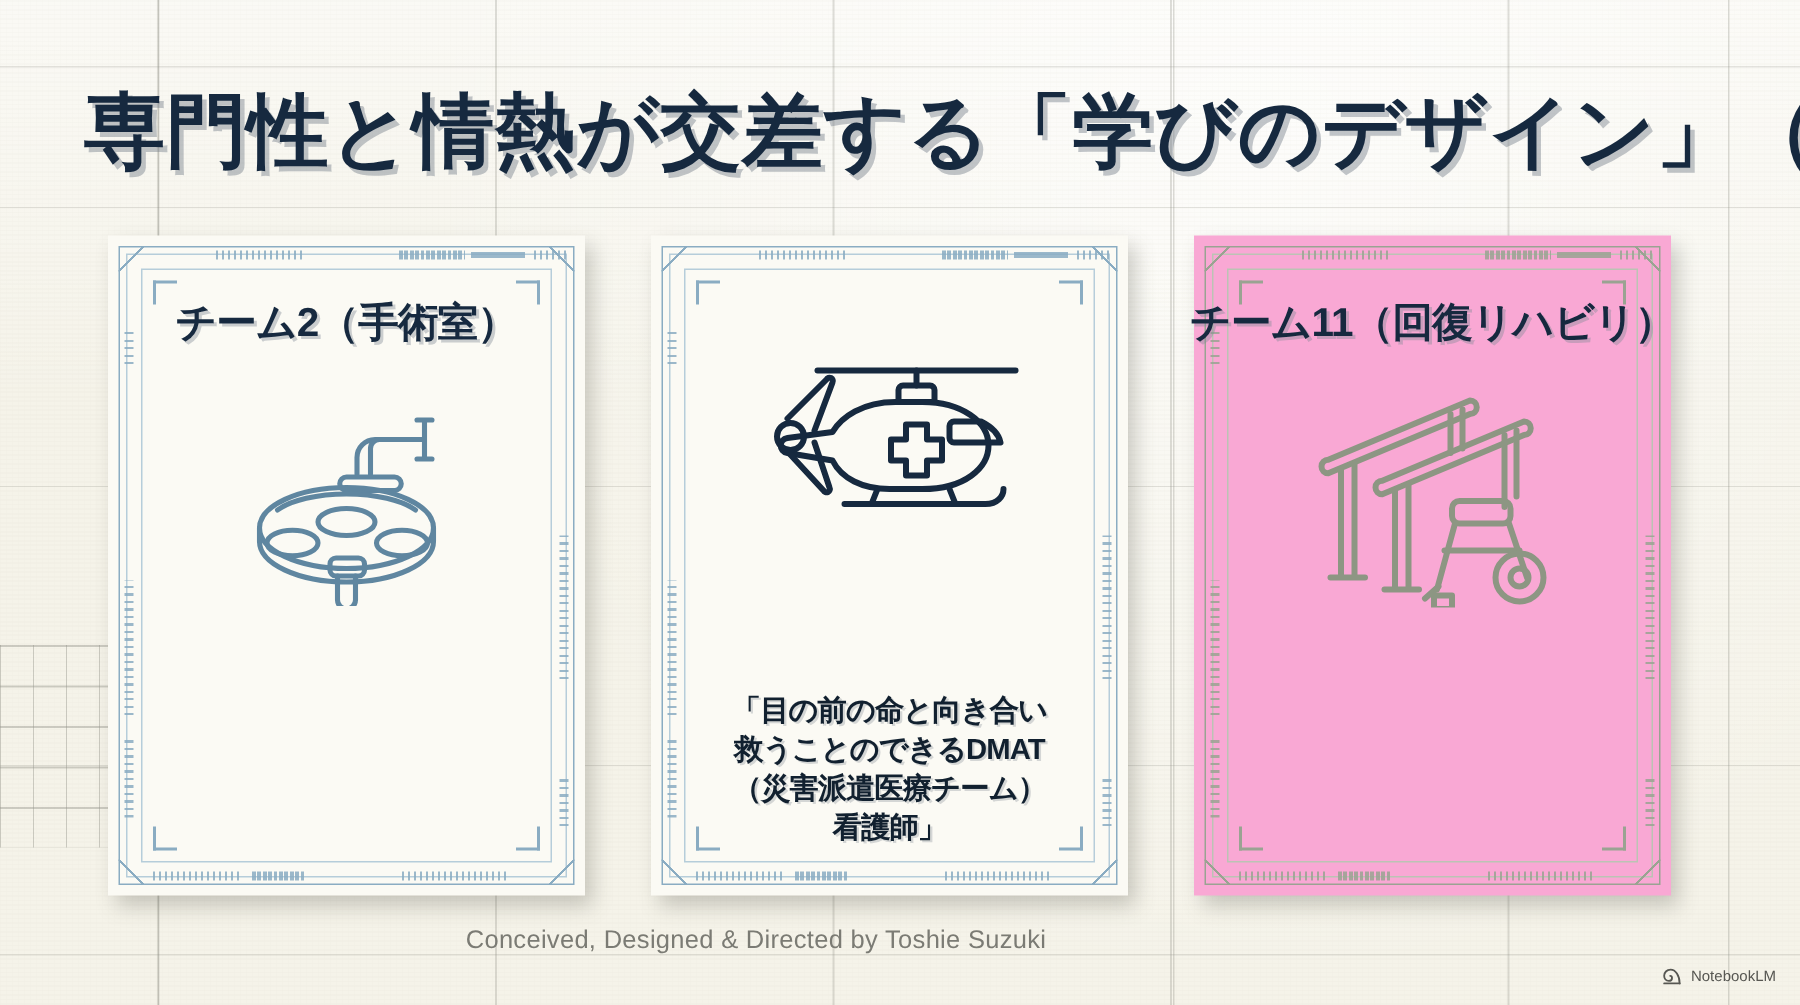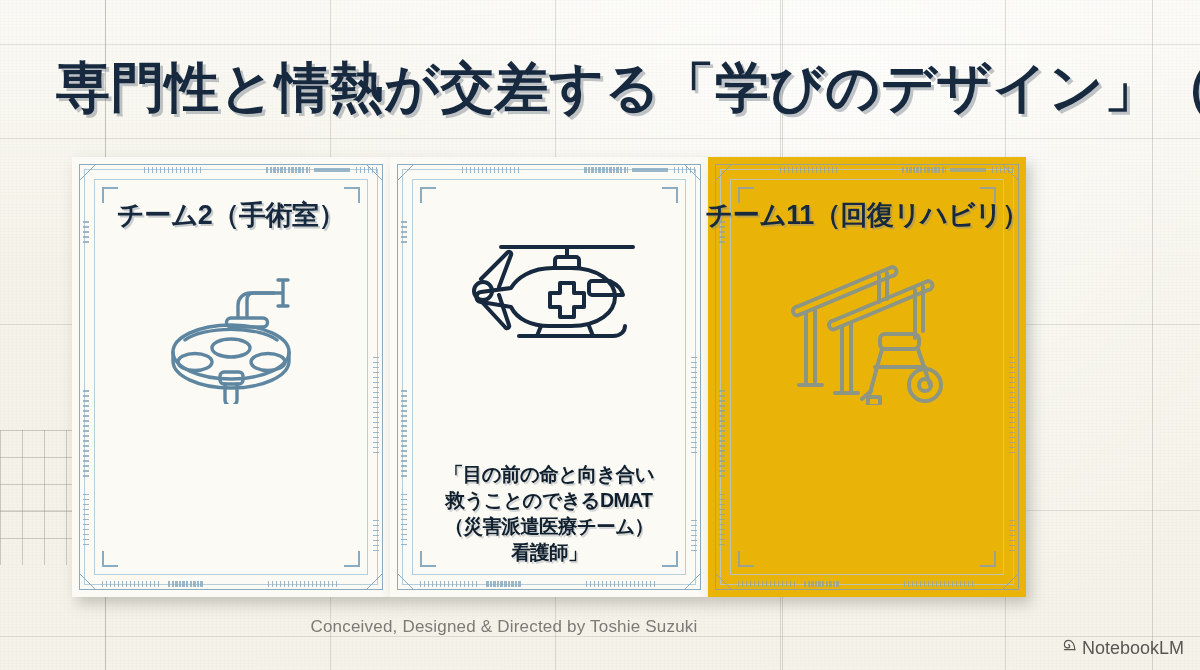--- a/index.html
+++ b/index.html
@@ -58,30 +58,30 @@
     position:absolute; left:56px; top:52px; width:1100px;
     font-size:54px; font-weight:bold; letter-spacing:.5px;
     color:#16293f; white-space:nowrap;
     text-shadow:3px 3px 0 rgba(120,128,140,.45);
   }
 
   
   .cards{
     position:absolute; left:72px; top:157px;
     width:1042px; height:440px;
-    display:flex; justify-content:flex-start;
+    display:flex; justify-content:space-between;
   }
 
   .card{
     position:relative;
     width:318px; height:440px;
     background:#fbfaf4;
     box-shadow:5px 7px 13px rgba(90,88,80,.30);
   }
-  .card.tone-green{ background:#eab308; }
+  .card.tone-green{ background:#f9a8d4; }
 
   
   .frame-outer{
     position:absolute; inset:7px;
     border:1.6px solid var(--fc);
   }
   .frame-outer::before{
     content:""; position:absolute; inset:4px;
     border:1px solid var(--fc2);
   }
@@ -163,22 +163,22 @@
   
   .footer{
     position:absolute; left:0; top:617px; width:1008px;
     text-align:center; font-size:17px; color:#7b7b74;
     letter-spacing:.2px;
   }
 
   
   .watermark{
     position:absolute; right:16px; bottom:11px;
-    display:flex; align-items:flex-start; gap:5px;
-    font-size:18px; color:#4a4a46; opacity:.92;margin-top:26px;
+    display:flex; align-items:center; gap:5px;
+    font-size:10px; color:#4a4a46; opacity:.92;margin-top:26px;
   }
   .watermark svg{ display:block; }
 </style>
 </head>
 <body>
 
 <div id="slide">
 
   <div class="bg-paper"></div>
   <div class="bg-noise"></div>

